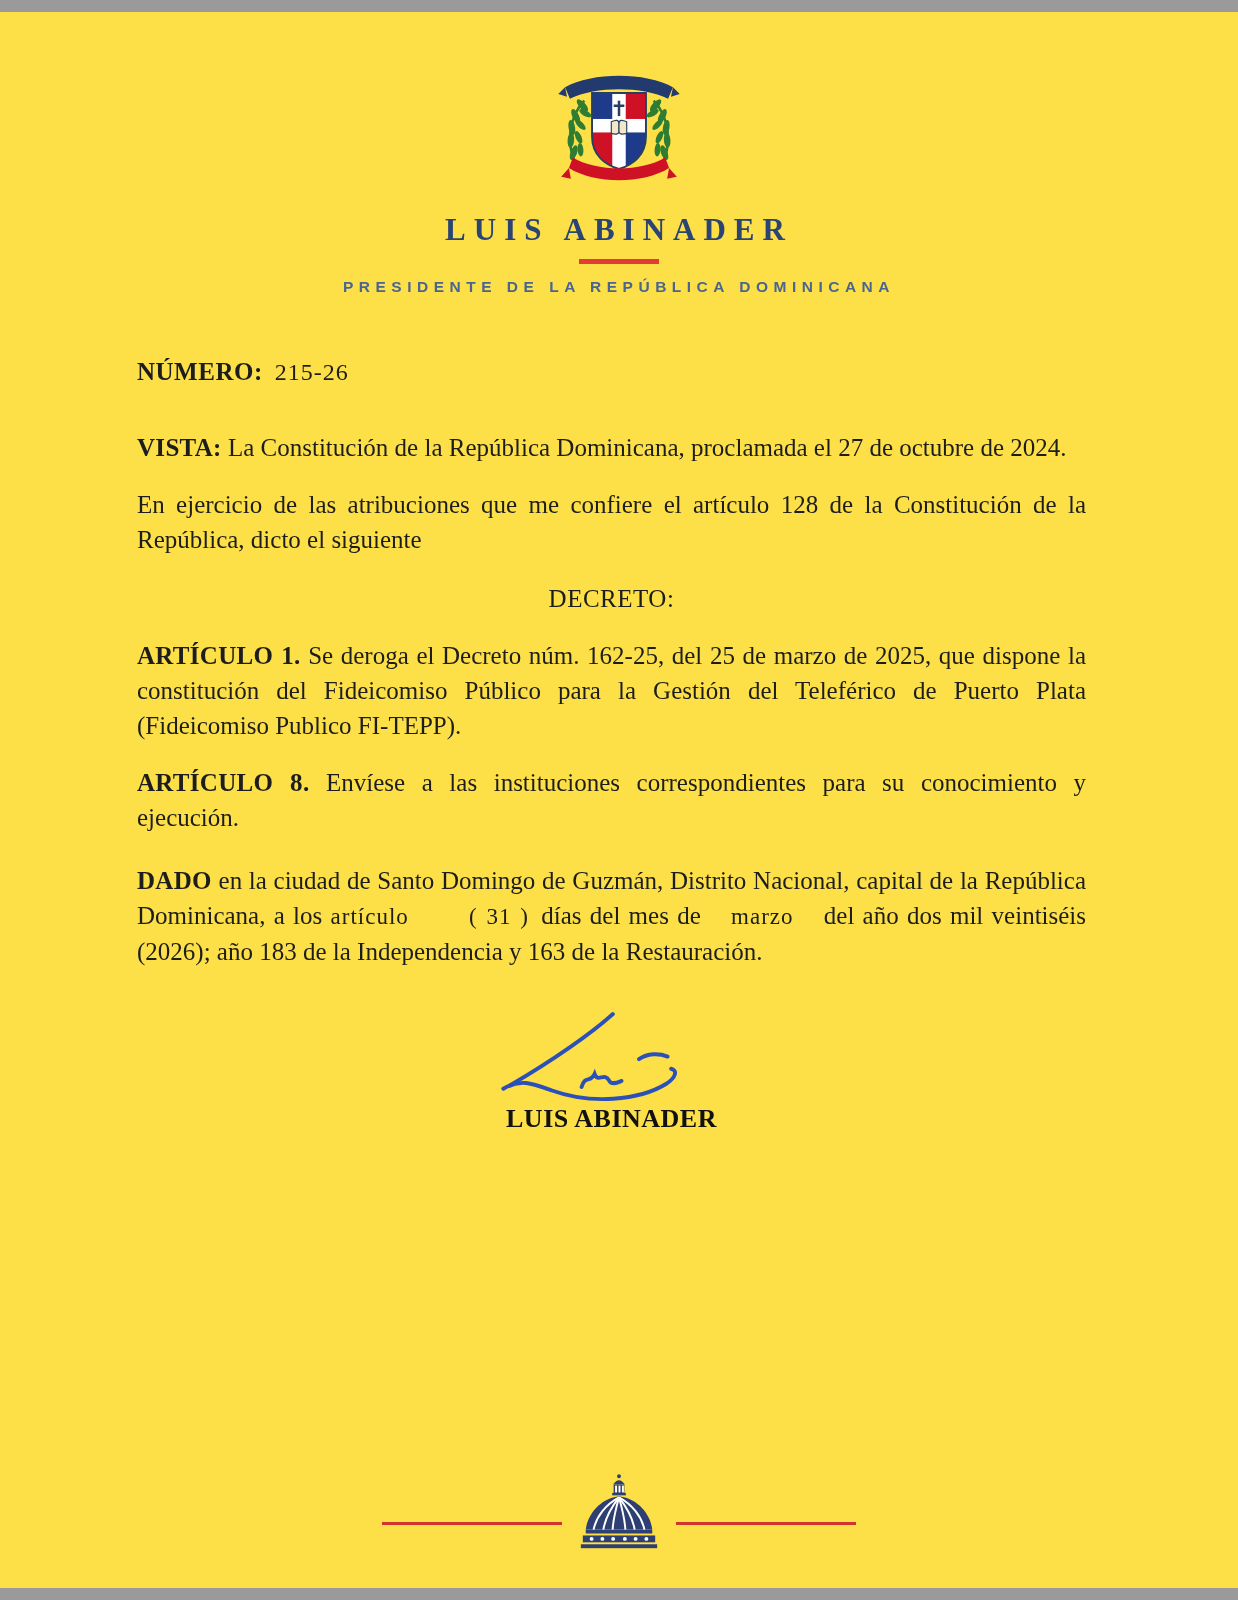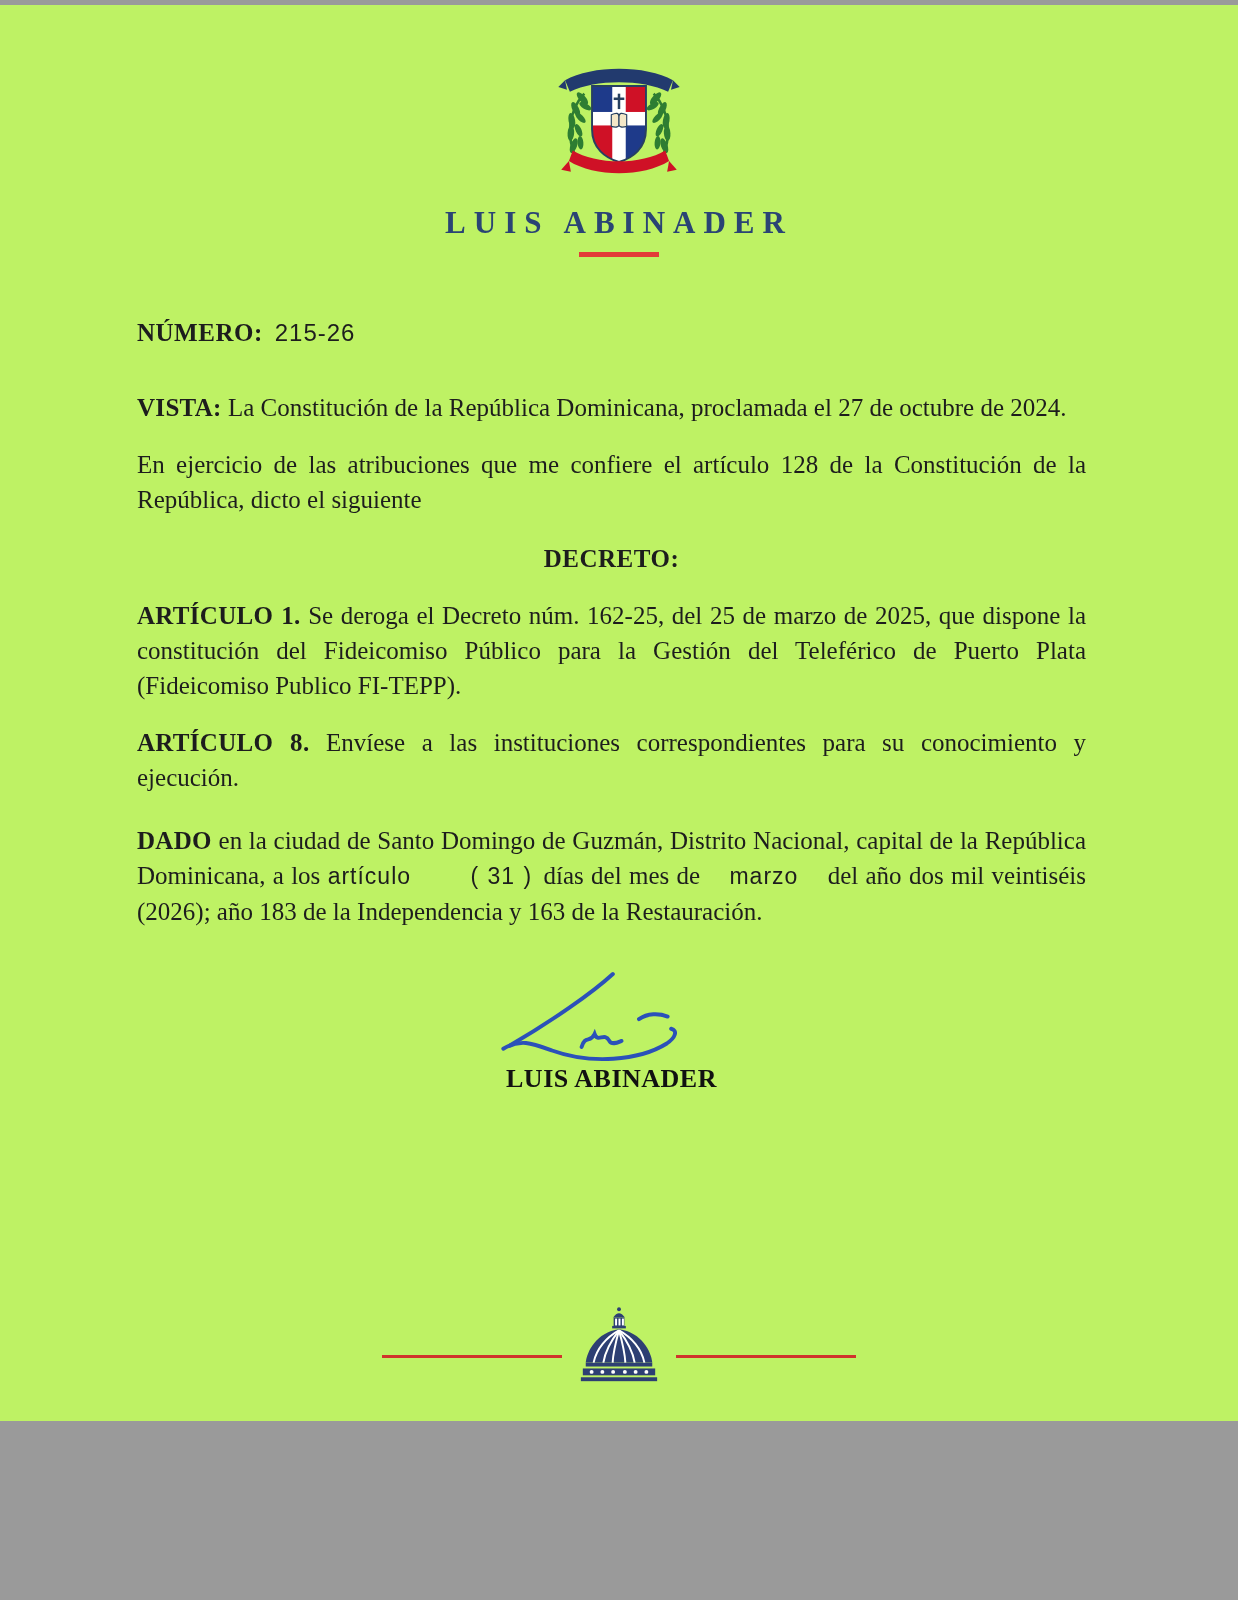--- a/index.html
+++ b/index.html
@@ -1,22 +1,22 @@
 <!DOCTYPE html>
 <html><head>
 <meta charset="utf-8">
 <style>
   * { margin: 0; padding: 0; box-sizing: border-box; }
   html, body { background: #9a9a9a; }
   .page {
     position: relative;
     width: 1238px;
-    height: 1416px;
-    margin: 5px auto;
-    background: #bef264;
+    height: 1576px;
+    margin: 12px auto;
+    background: #fde047;
     font-family: "Liberation Serif", serif;
     color: #1d1d1d;
     overflow: hidden;
   }
   
   .header { padding-top: 54px; text-align: center; }
   .coat-of-arms { display: inline-block; }
   .president-name {
     margin-top: 12px;
     font-family: "Liberation Serif", serif;
@@ -39,32 +39,32 @@
   }
   
   .content {
     margin: 58px 152px 0 137px;
     font-size: 25px;
     line-height: 35px;
   }
   .numero-line { margin-top: 0; }
   .numero-label { font-weight: bold; letter-spacing: 0.5px; }
   .mono {
-    font-family: Liberation Sans, sans-serif;
+    font-family: Liberation Serif, serif;
     font-size: 23px;
     letter-spacing: 1px;
   }
   .numero-value { margin-left: 12px; font-size: 24px; }
   .para { text-align: justify; margin-top: 22px; }
   .para b { letter-spacing: 0.3px; }
   .para-vista { margin-top: 40px; }
   .decreto-heading {
     margin-top: 24px;
     text-align: center;
-    font-weight: bold;
+    font-weight: normal;
     font-size: 25px;
     letter-spacing: 0.5px;
   }
   .para-dado { margin-top: 28px; }
   .tw-day { margin-right: 52px; }
   .tw-num { margin-right: 4px; }
   .tw-month { margin-left: 22px; margin-right: 22px; }
   
   .signature-block { margin-top: 38px; text-align: center; }
   .signature-scribble { display: block; margin: 0 auto -6px auto; }
@@ -151,20 +151,21 @@
 
       <path d="M28,106 C55,123 105,123 132,106 L128,95 C104,110 56,110 32,95 Z" fill="#cf1126"></path>
       <path d="M28,106 l-8,9 10,2 Z" fill="#cf1126"></path>
       <path d="M132,106 l8,9 -10,2 Z" fill="#cf1126"></path>
     </svg>
 
     <div class="president-name">LUIS ABINADER</div>
 
     <div class="red-divider"></div>
 
+    <div class="president-subtitle">PRESIDENTE DE LA REPÚBLICA DOMINICANA</div>
   </div>
 
   <div class="content">
 
     <p class="numero-line"><b class="numero-label">NÚMERO:</b><span class="mono numero-value">215-26</span></p>
 
     <p class="para para-vista"><b>VISTA:</b>
       <span>La Constitución de la República Dominicana, proclamada el 27 de octubre de 2024.</span></p>
 
 

